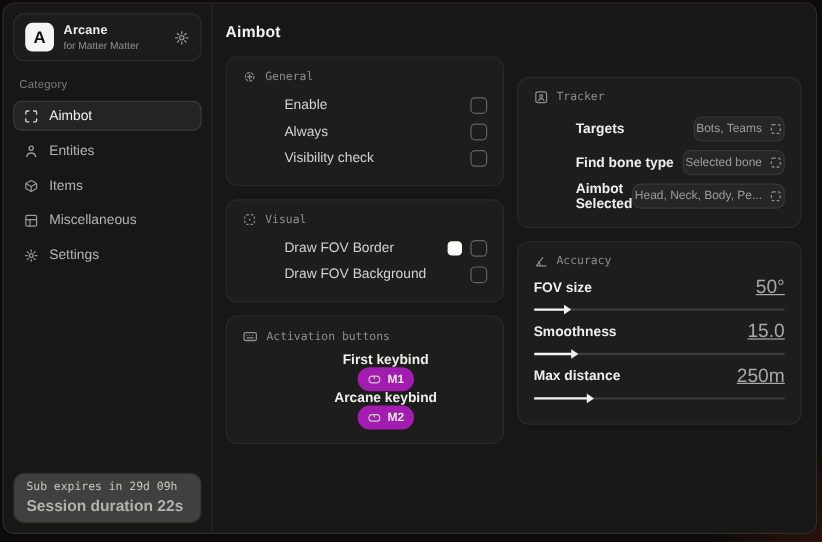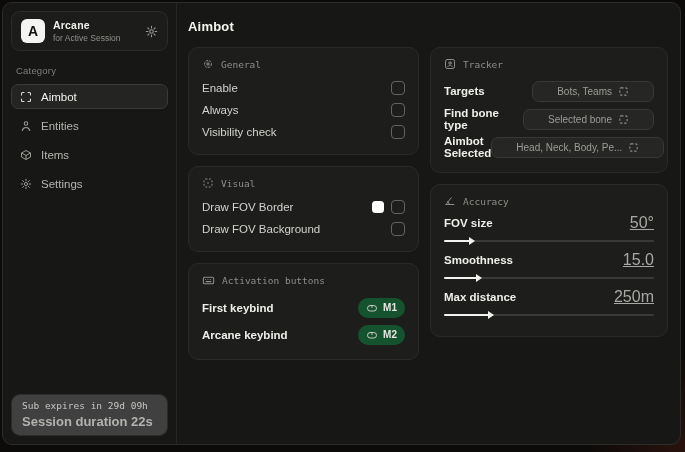--- a/index.html
+++ b/index.html
@@ -59,56 +59,57 @@
     position:absolute; left:8px; right:8px; bottom:8px;
     background:#404040; border:1px solid #2c2c2a; border-radius:9px;
     padding:5px 10px 6px 10px;
   }
   .footer-line1 { font-family:"DejaVu Sans Mono", monospace; font-size:9.5px; color:#c6c6c2; }
   .footer-line2 { font-size:13px; font-weight:bold; color:#b2b2ae; margin-top:3px; }
   
   .main { position:absolute; left:175px; top:0; right:0; bottom:0; padding:16px 12px 0 10px; }
   .page-title { font-size:13px; font-weight:bold; color:#f4f4f0; letter-spacing:.2px; }
   .cols { display:flex; gap:11px; margin-top:13px; }
-  .col { display:flex; flex-direction:column; gap:11px; width:238px; }
+  .col { display:flex; flex-direction:column; gap:11px; width:238px;justify-content:center; }
   .card {
     background:#1d1d1b; border:1px solid #2a2a28; border-radius:10px;
     padding:10px 13px 11px 13px;
   }
   .card-header {
     display:flex; align-items:center; gap:7px;
     font-family:"DejaVu Sans Mono", monospace;
     font-size:9.5px; color:#8d8d89; margin-bottom:7px;
   }
   .card-header .icon { color:#8d8d89; }
   .row {
     display:flex; align-items:center; justify-content:space-between;
     min-height:22px;
+    margin-left:35px;
   }
   .row-label { font-size:11.5px; color:#d2d2ce; }
   .row-label.bold { font-weight:bold; color:#eeeeea; font-size:11.5px; }
   .checkbox {
     width:14px; height:14px; border-radius:4px;
     border:1.5px solid #64645f; background:transparent; cursor:pointer;
   }
   .right-controls { display:flex; align-items:center; gap:7px; }
   .swatch { width:12px; height:12px; border-radius:3.5px; background:#ffffff; cursor:pointer; }
   
   .key-pill {
     display:flex; align-items:center; gap:5px;
-    background:#14532d; border-radius:10px; height:20px; padding:0 8px;
+    background:#a21caf; border-radius:10px; height:20px; padding:0 8px;
     color:#e6e6e2; font-size:10px; font-weight:bold; cursor:pointer;
   }
   .key-pill .icon { color:#cacac6; }
-  .act-row { min-height:27px; }
+  .act-row { min-height:27px;flex-direction:column; }
   
   .dropdown {
     display:flex; align-items:center; gap:6px;
     background:#262624; border:1px solid #383836; border-radius:7px;
-    height:21px; padding:0 24px; cursor:pointer;
+    height:21px; padding:0 1px; cursor:pointer;
   }
   .dropdown-value { font-size:10px; color:#9c9c98; white-space:nowrap; }
   .dropdown .icon { color:#8d8d89; }
   .trk-row { min-height:28px; }
   
   .slider-group { margin-top:4px; margin-bottom:9px; }
   .slider-head { display:flex; align-items:center; justify-content:space-between; }
   .slider-value { font-size:16px; color:#a8a8a4;text-decoration:underline; }
   .slider-track {
     position:relative; height:2px; background:#3a3a38; border-radius:1px;
@@ -127,21 +128,21 @@
 <body>
 
 <div class="screen">
 <div class="window">
 
   <div class="sidebar">
     <div class="app-card">
       <div class="logo">A</div>
       <div class="app-text">
         <div class="app-name">Arcane</div>
-        <div class="app-sub">for Active Session</div>
+        <div class="app-sub">for Matter Matter</div>
       </div>
       <span class="icon gear-btn">
         <svg width="13" height="13" viewBox="0 0 24 24" fill="none" stroke="currentColor" stroke-width="2" stroke-linecap="round">
           <circle cx="12" cy="12" r="3.2"></circle>
           <path d="M12 2.5v3M12 18.5v3M2.5 12h3M18.5 12h3M5.3 5.3l2.1 2.1M16.6 16.6l2.1 2.1M18.7 5.3l-2.1 2.1M7.4 16.6l-2.1 2.1"></path>
         </svg>
       </span>
     </div>
 
     <div class="cat-label">Category</div>
@@ -168,20 +169,29 @@
         <span class="icon">
           <svg width="12" height="12" viewBox="0 0 24 24" fill="none" stroke="currentColor" stroke-width="2" stroke-linejoin="round">
             <path d="M21 8l-9-5-9 5v8l9 5 9-5z"></path>
                 <path d="M3 8l9 5 9-5M12 13v8"></path>
           </svg>
         </span>
         <span>Items</span>
       </div>
       <div class="nav-item">
         <span class="icon">
+          <svg width="12" height="12" viewBox="0 0 24 24" fill="none" stroke="currentColor" stroke-width="2" stroke-linejoin="round">
+            <rect x="3" y="3" width="18" height="18" rx="2.5"></rect>
+                <path d="M3 10h18M10 10v11"></path>
+          </svg>
+        </span>
+        <span>Miscellaneous</span>
+      </div>
+      <div class="nav-item">
+        <span class="icon">
           <svg width="12" height="12" viewBox="0 0 24 24" fill="none" stroke="currentColor" stroke-width="2" stroke-linecap="round">
             <circle cx="12" cy="12" r="3.2"></circle>
             <path d="M12 2.5v3M12 18.5v3M2.5 12h3M18.5 12h3M5.3 5.3l2.1 2.1M16.6 16.6l2.1 2.1M18.7 5.3l-2.1 2.1M7.4 16.6l-2.1 2.1"></path>
           </svg>
         </span>
         <span>Settings</span>
       </div>
     </div>
 
     <div class="sidebar-footer">

